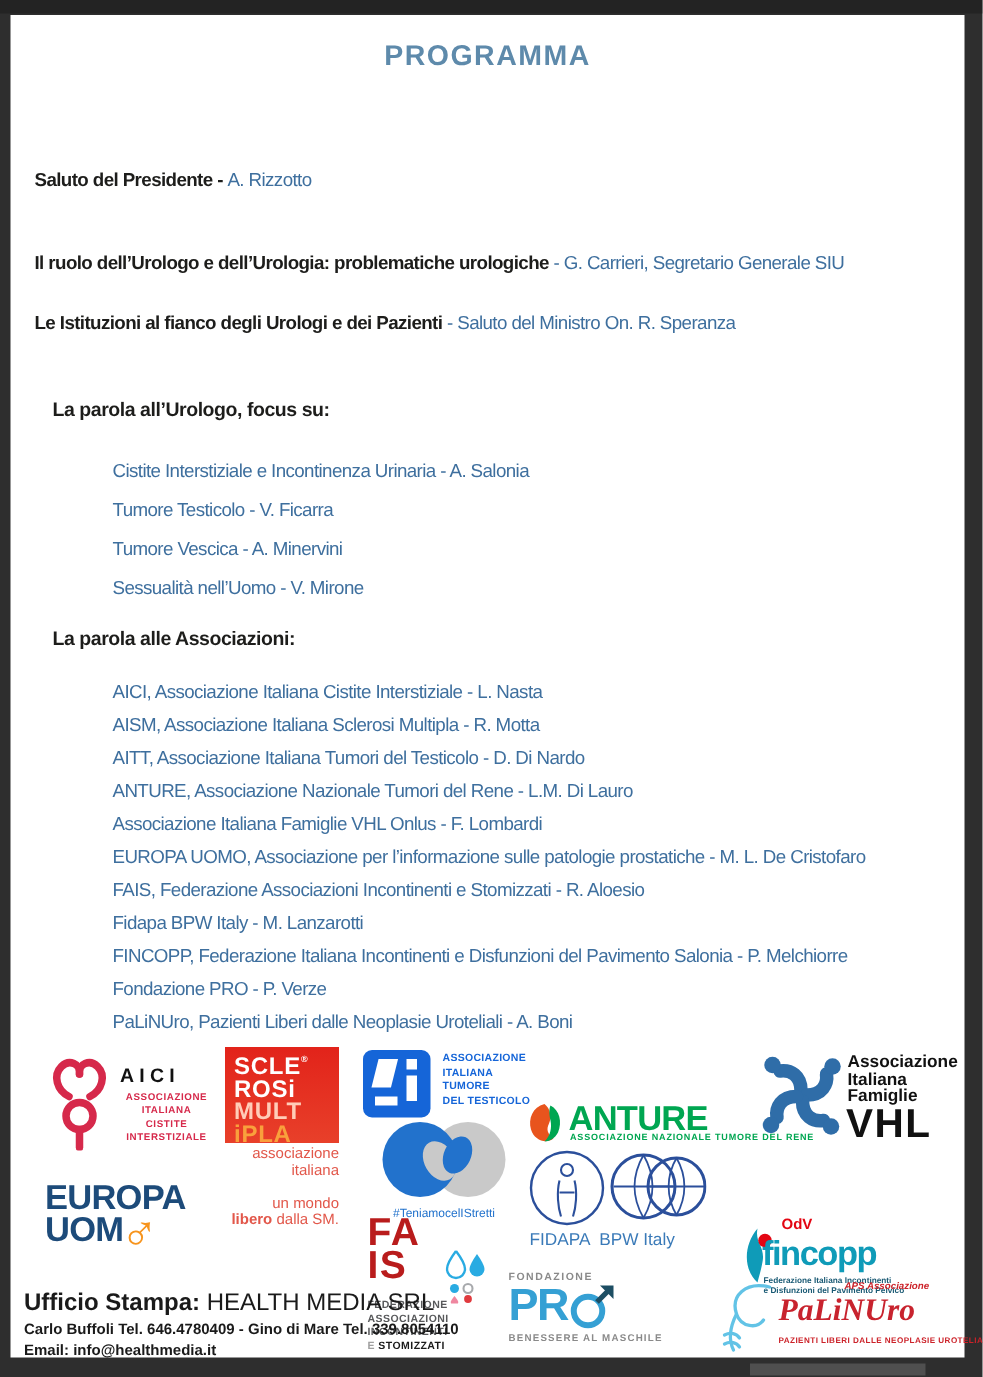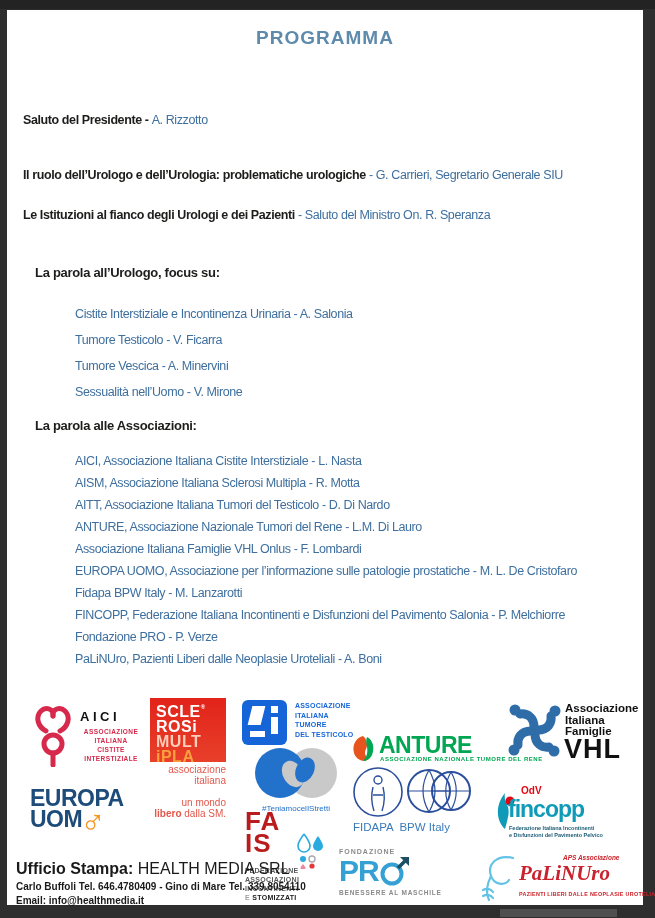--- a/index.html
+++ b/index.html
@@ -107,20 +107,21 @@
   </div>
 
   <div class="heading" style="top:408px">La parola alle Associazioni:</div>
   <div class="list" id="assoc-list" style="top:440px">
     <div class="li">AICI, Associazione Italiana Cistite Interstiziale - L. Nasta</div>
     <div class="li">AISM, Associazione Italiana Sclerosi Multipla - R. Motta</div>
     <div class="li">AITT, Associazione Italiana Tumori del Testicolo - D. Di Nardo</div>
     <div class="li">ANTURE, Associazione Nazionale Tumori del Rene - L.M. Di Lauro</div>
     <div class="li">Associazione Italiana Famiglie VHL Onlus - F. Lombardi</div>
     <div class="li">EUROPA UOMO, Associazione per l’informazione sulle patologie prostatiche - M. L. De Cristofaro</div>
+    <div class="li">FAIS, Federazione Associazioni Incontinenti e Stomizzati - R. Aloesio</div>
     <div class="li">Fidapa BPW Italy - M. Lanzarotti</div>
     <div class="li">FINCOPP, Federazione Italiana Incontinenti e Disfunzioni del Pavimento Salonia - P. Melchiorre</div>
     <div class="li">Fondazione PRO - P. Verze</div>
     <div class="li">PaLiNUro, Pazienti Liberi dalle Neoplasie Uroteliali - A. Boni</div>
   </div>
 
   <div class="logo" id="logo-aici" style="left:23px;top:693px;width:120px;height:70px;">
     <svg width="46" height="64" viewBox="0 0 46 64">
       <path d="M16,28 C8,24 5,14 11,8 C16,3 24,6 23,13" fill="none" stroke="#d6294b" stroke-width="5" stroke-linecap="round"></path>
       <path d="M30,28 C38,24 41,14 35,8 C30,3 22,6 23,13" fill="none" stroke="#d6294b" stroke-width="5" stroke-linecap="round"></path>
@@ -257,21 +258,21 @@
       <div>Famiglie</div>
     </div>
     <div class="acr">VHL</div>
   </div>
 
   <div class="logo" id="logo-europa" style="left:23px;top:778px;width:110px;height:70px;">
     <div class="l1">EUROPA</div>
     <div class="l2"><span>UOM</span><span class="mars">♂</span></div>
   </div>
 
-  <div class="logo" id="logo-fincopp" style="left:486px;top:775px;width:125px;height:60px;">
+  <div class="logo" id="logo-fincopp" style="left:486px;top:801px;width:125px;height:60px;">
     <svg width="26" height="46" viewBox="0 0 26 46" style="position:absolute;left:0;top:0;">
       <path d="M12,44 C3,36 2,20 12,8 C10,18 18,20 15,32 C14,37 13,40 12,44" fill="#0f9bb8"></path>
       <circle cx="17" cy="16" r="4.5" fill="#e30613"></circle>
     </svg>
     <div class="odv">OdV</div>
     <div class="name">fincopp</div>
     <div class="sub">
       <div>Federazione Italiana Incontinenti</div>
       <div>e Disfunzioni del Pavimento Pelvico</div>
     </div>

